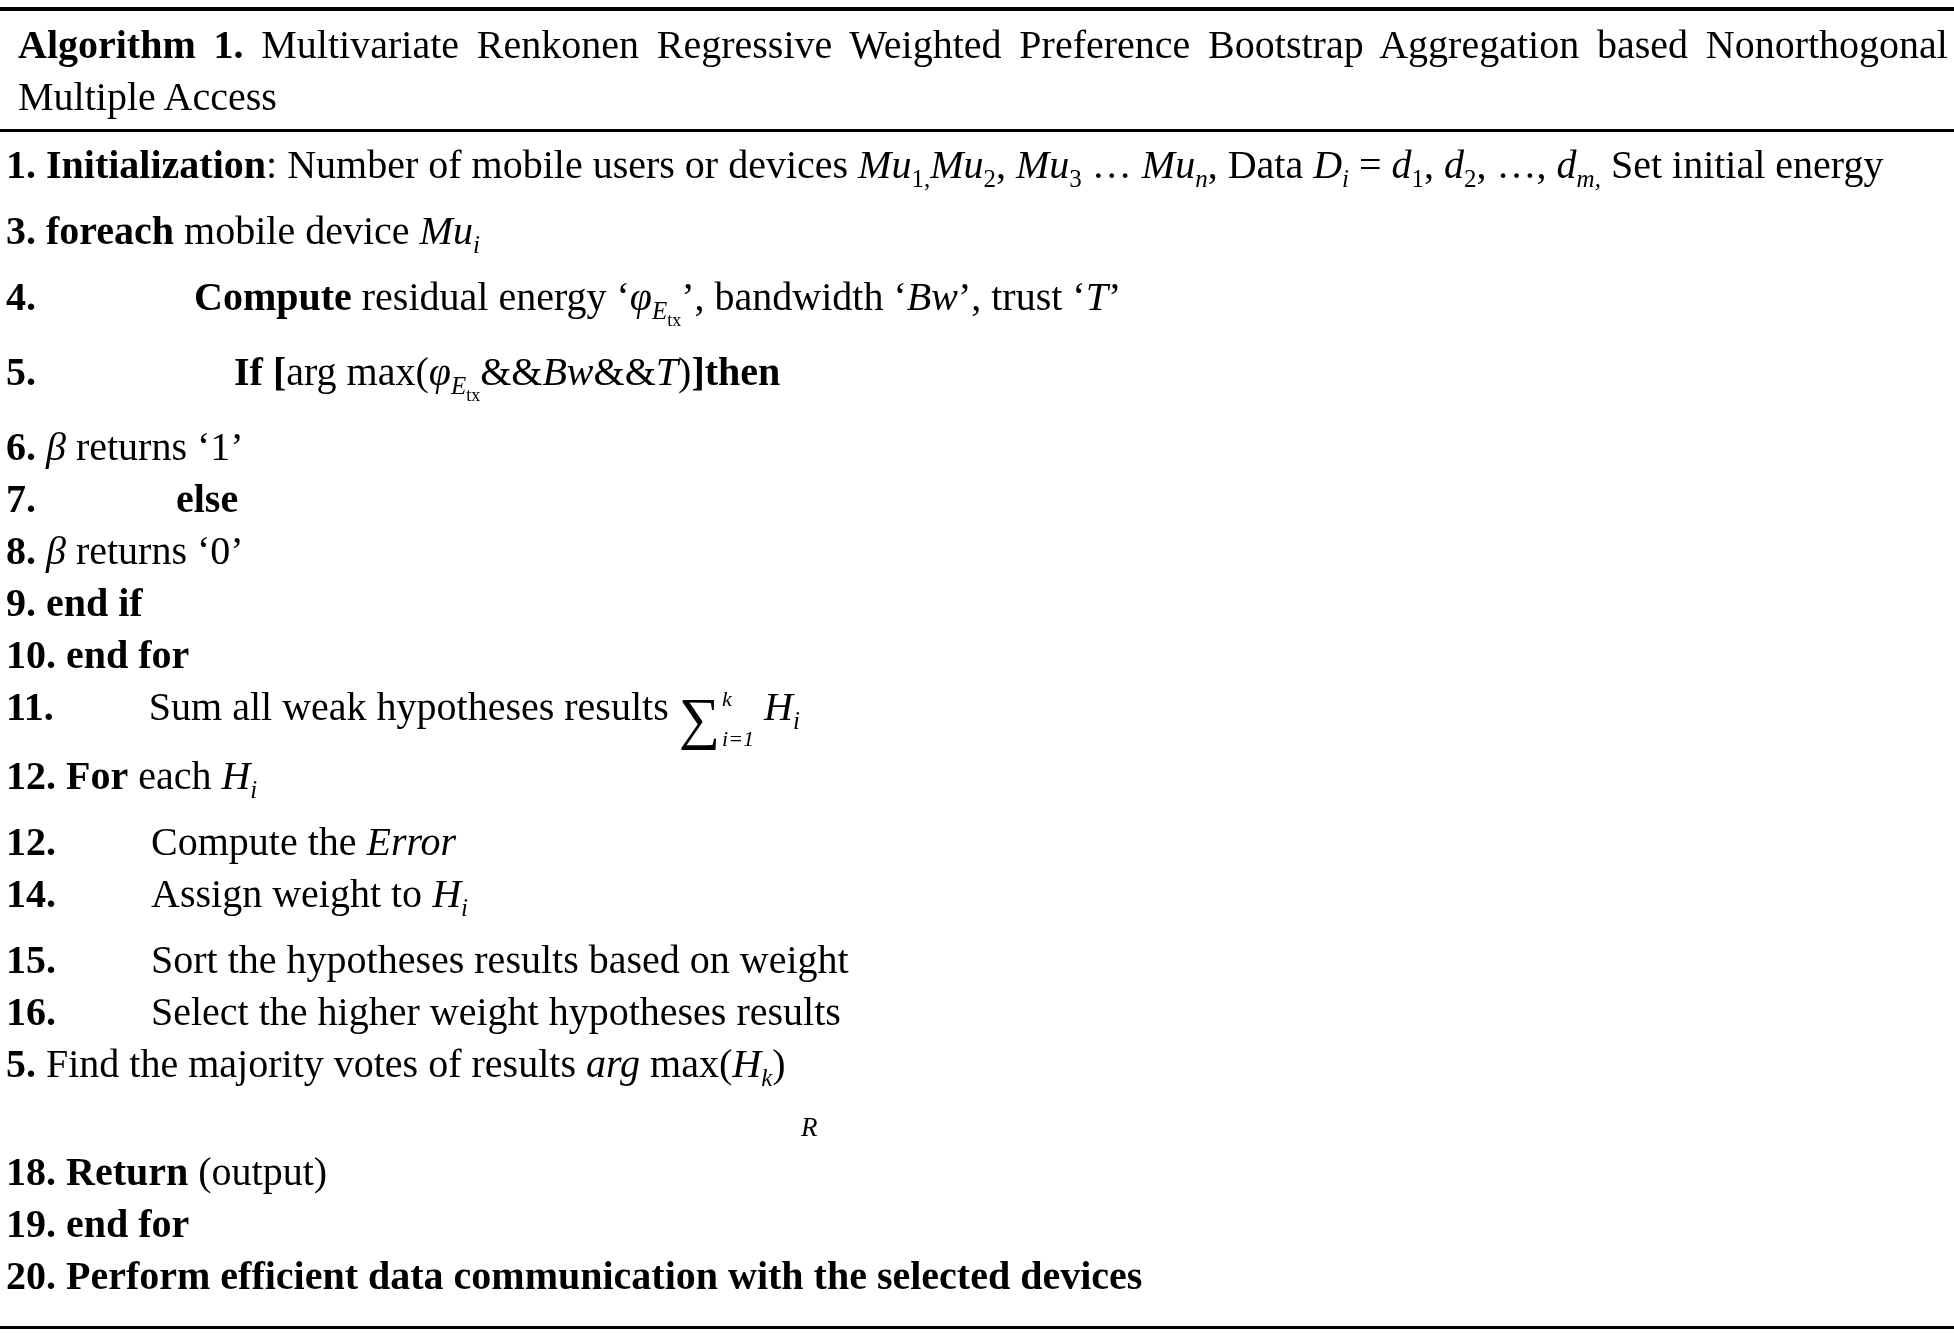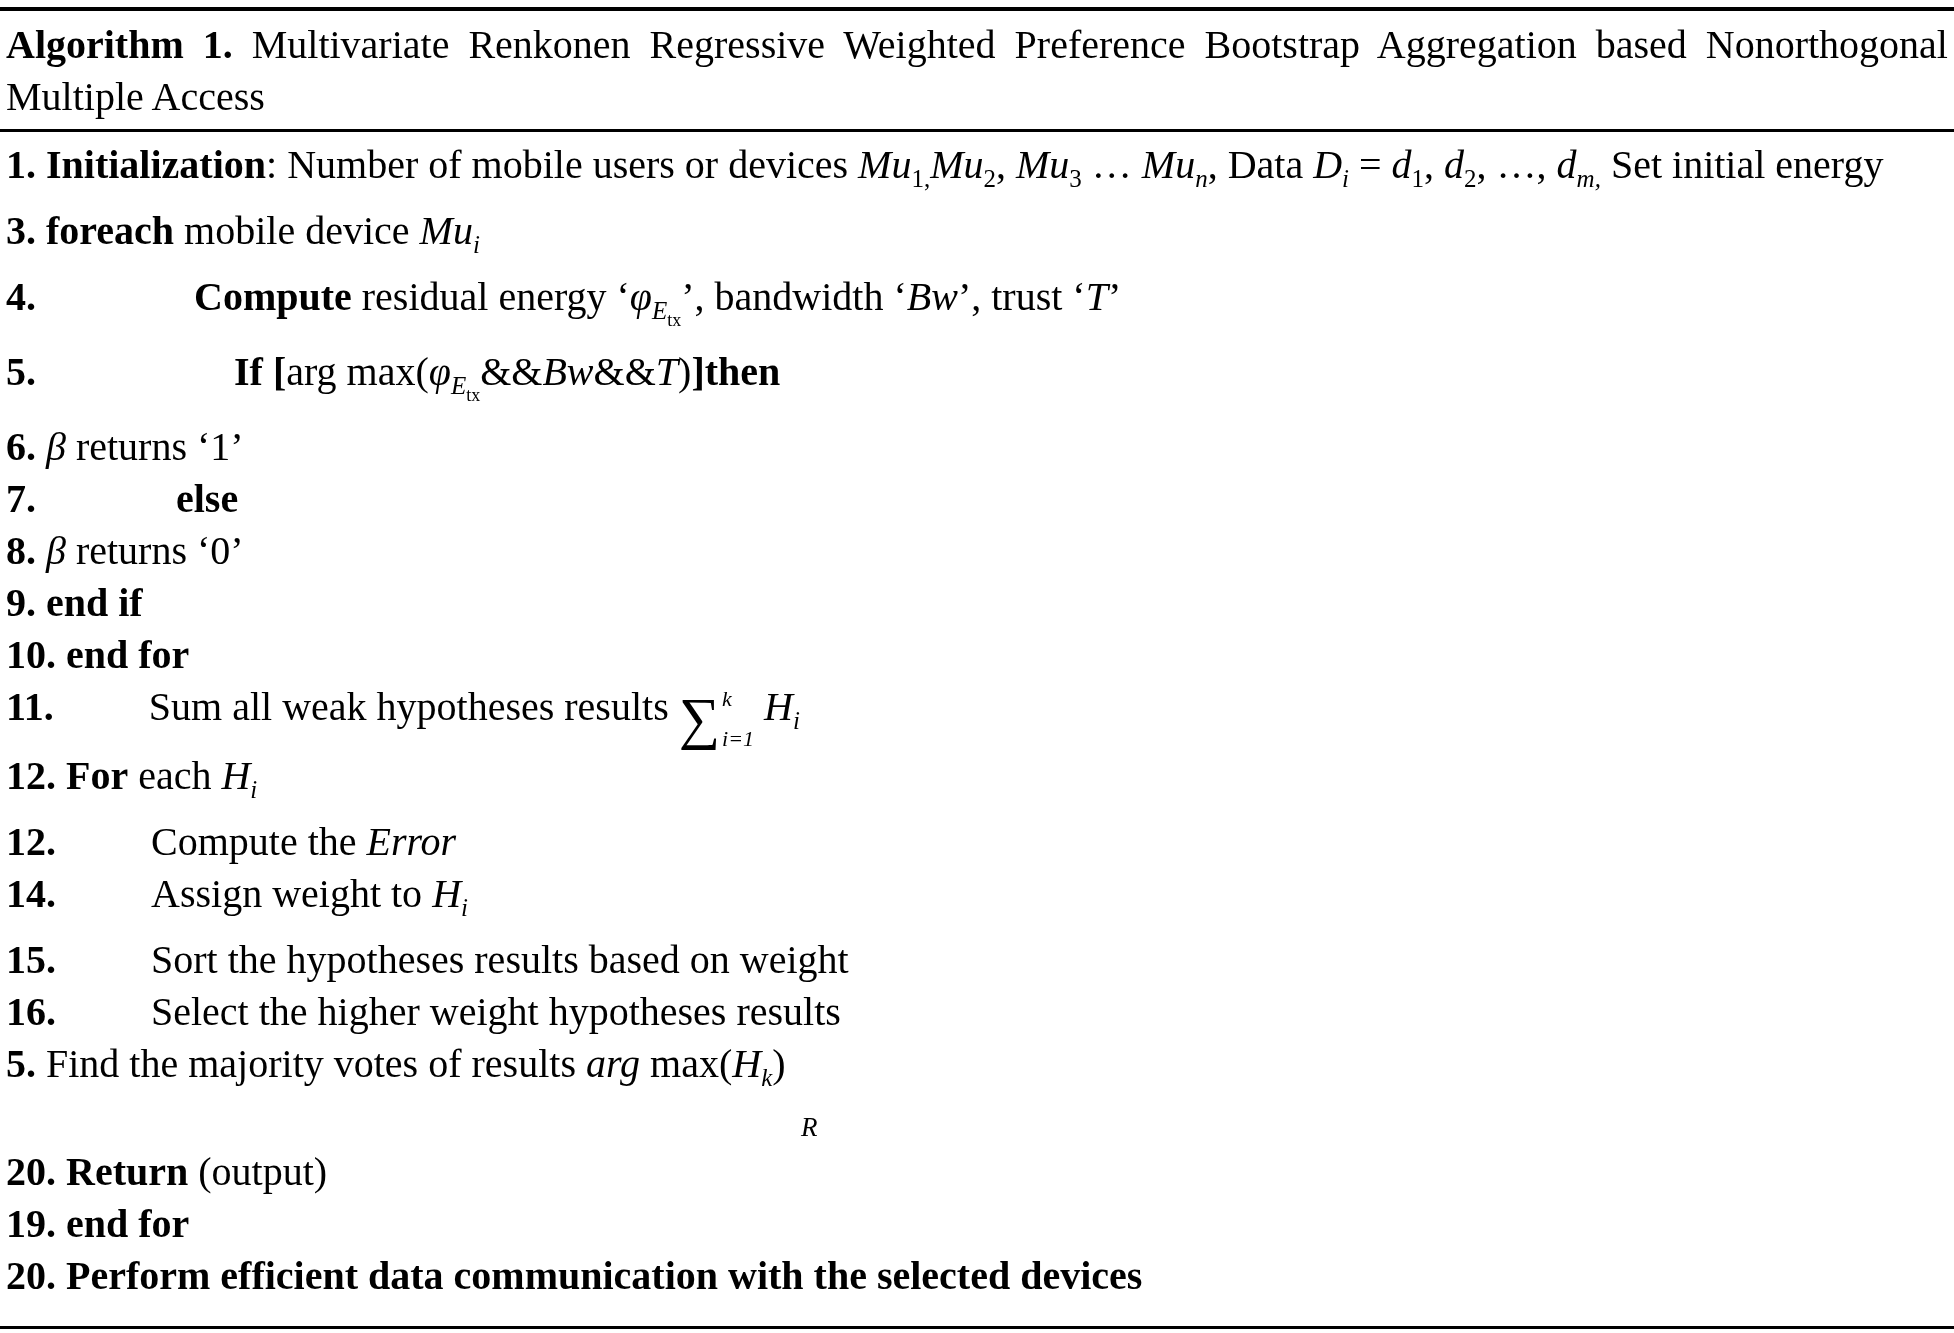--- a/index.html
+++ b/index.html
@@ -20,21 +20,21 @@
   }
   .rule {
     background: #000000;
     width: 100%;
   }
   .rule-top  { height: 4px; margin-top: 7px; }
   .rule-mid  { height: 3px; margin-top: 4px; margin-bottom: 3px; }
   .rule-bottom { position: absolute; left: 0; bottom: 4px; height: 3px; }
 
   .header {
-    padding: 8px 6px 2px 6px;
+    padding: 8px 6px 2px 18px;
     line-height: 44px;
     text-align: justify;
   }
   .body {
     padding: 4px 6px 0 6px;
   }
   .line {
     line-height: 52px;
     white-space: pre;
   }
@@ -93,18 +93,18 @@
       <div class="line"><span class="seg-b">9. end if</span></div>
       <div class="line"><span class="seg-b">10. end for</span></div>
       <div class="line"><span class="seg-b">11.</span><span class="spacer" style="width: 95px;"></span><span class="seg-r">Sum all weak hypotheses results </span><span class="sum"><span class="sum-op">∑</span><span class="sum-limits"><span>k</span><span>i=1</span></span></span><span class="seg-r"> </span><span class="seg-i">H</span><span class="seg-isub">i</span></div>
       <div class="line"><span class="seg-b">12. For</span><span class="seg-r"> each </span><span class="seg-i">H</span><span class="seg-isub">i</span></div>
       <div class="line"><span class="seg-b">12.</span><span class="spacer" style="width: 95px;"></span><span class="seg-r">Compute the </span><span class="seg-i">Error</span></div>
       <div class="line"><span class="seg-b">14.</span><span class="spacer" style="width: 95px;"></span><span class="seg-r">Assign weight to </span><span class="seg-i">H</span><span class="seg-isub">i</span></div>
       <div class="line"><span class="seg-b">15.</span><span class="spacer" style="width: 95px;"></span><span class="seg-r">Sort the hypotheses results based on weight</span></div>
       <div class="line"><span class="seg-b">16.</span><span class="spacer" style="width: 95px;"></span><span class="seg-r">Select the higher weight hypotheses results</span></div>
       <div class="line"><span class="seg-b">5.</span><span class="seg-r"> Find the majority votes of results </span><span class="seg-i">arg</span><span class="seg-r"> max(</span><span class="seg-i">H</span><span class="seg-isub">k</span><span class="seg-r">)</span></div>
       <div class="line line-r"><span class="spacer" style="width: 795px;"></span><span class="seg-ri">R</span></div>
-      <div class="line"><span class="seg-b">20. Return</span><span class="seg-r"> (output)</span></div>
+      <div class="line"><span class="seg-b">18. Return</span><span class="seg-r"> (output)</span></div>
       <div class="line"><span class="seg-b">19. end for</span></div>
       <div class="line"><span class="seg-b">20. Perform efficient data communication with the selected devices</span></div>
     </div>
   <div class="rule rule-bottom"></div>
 </div>
 
 </body></html>

